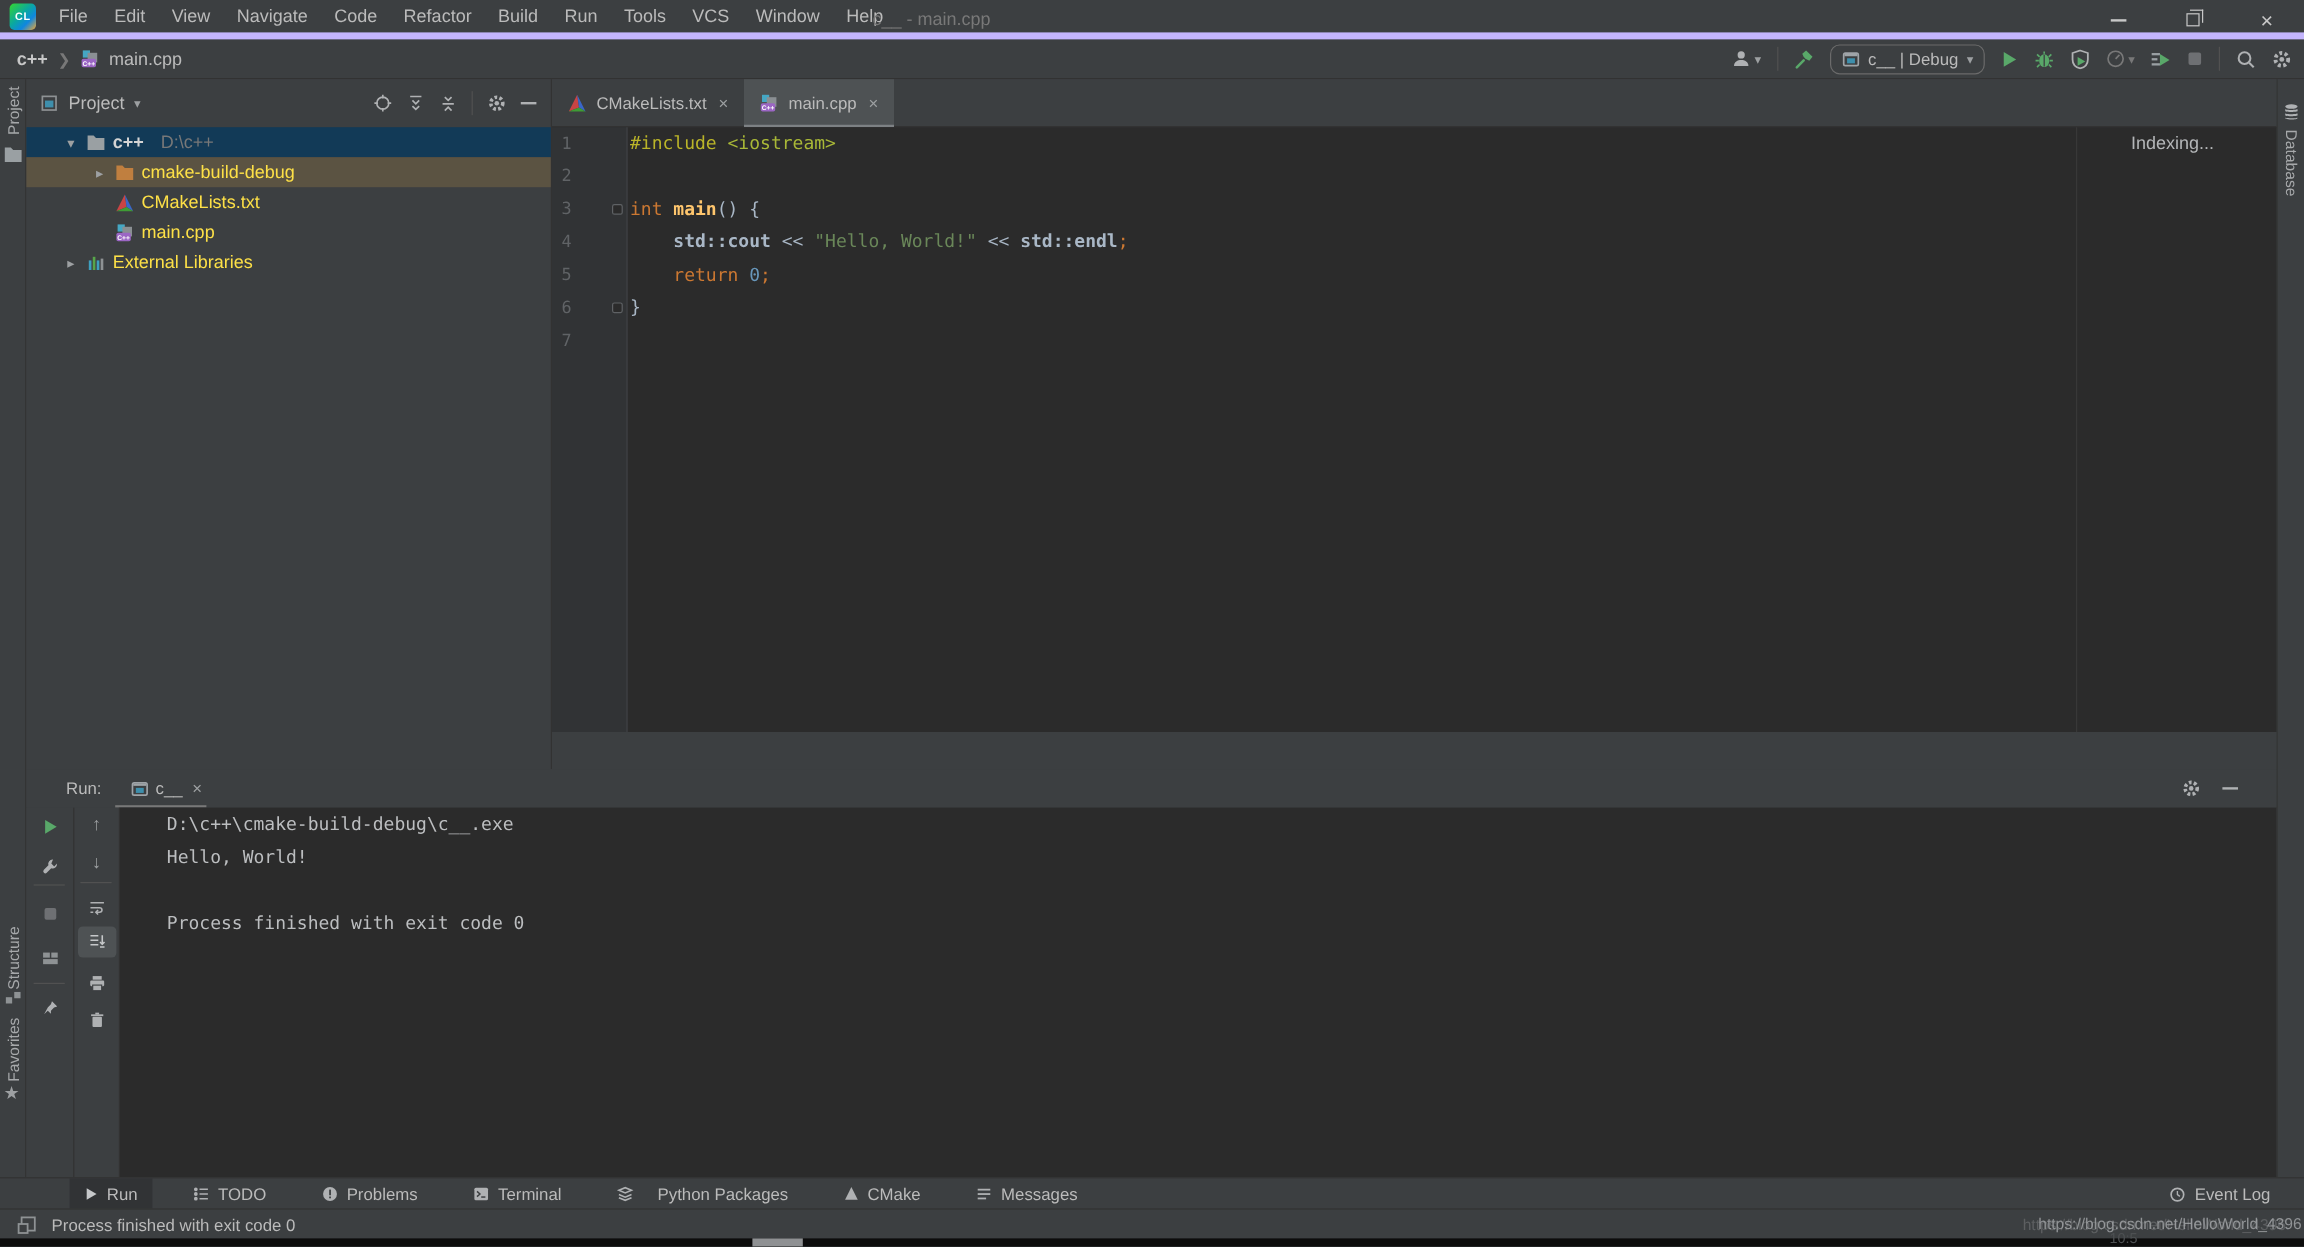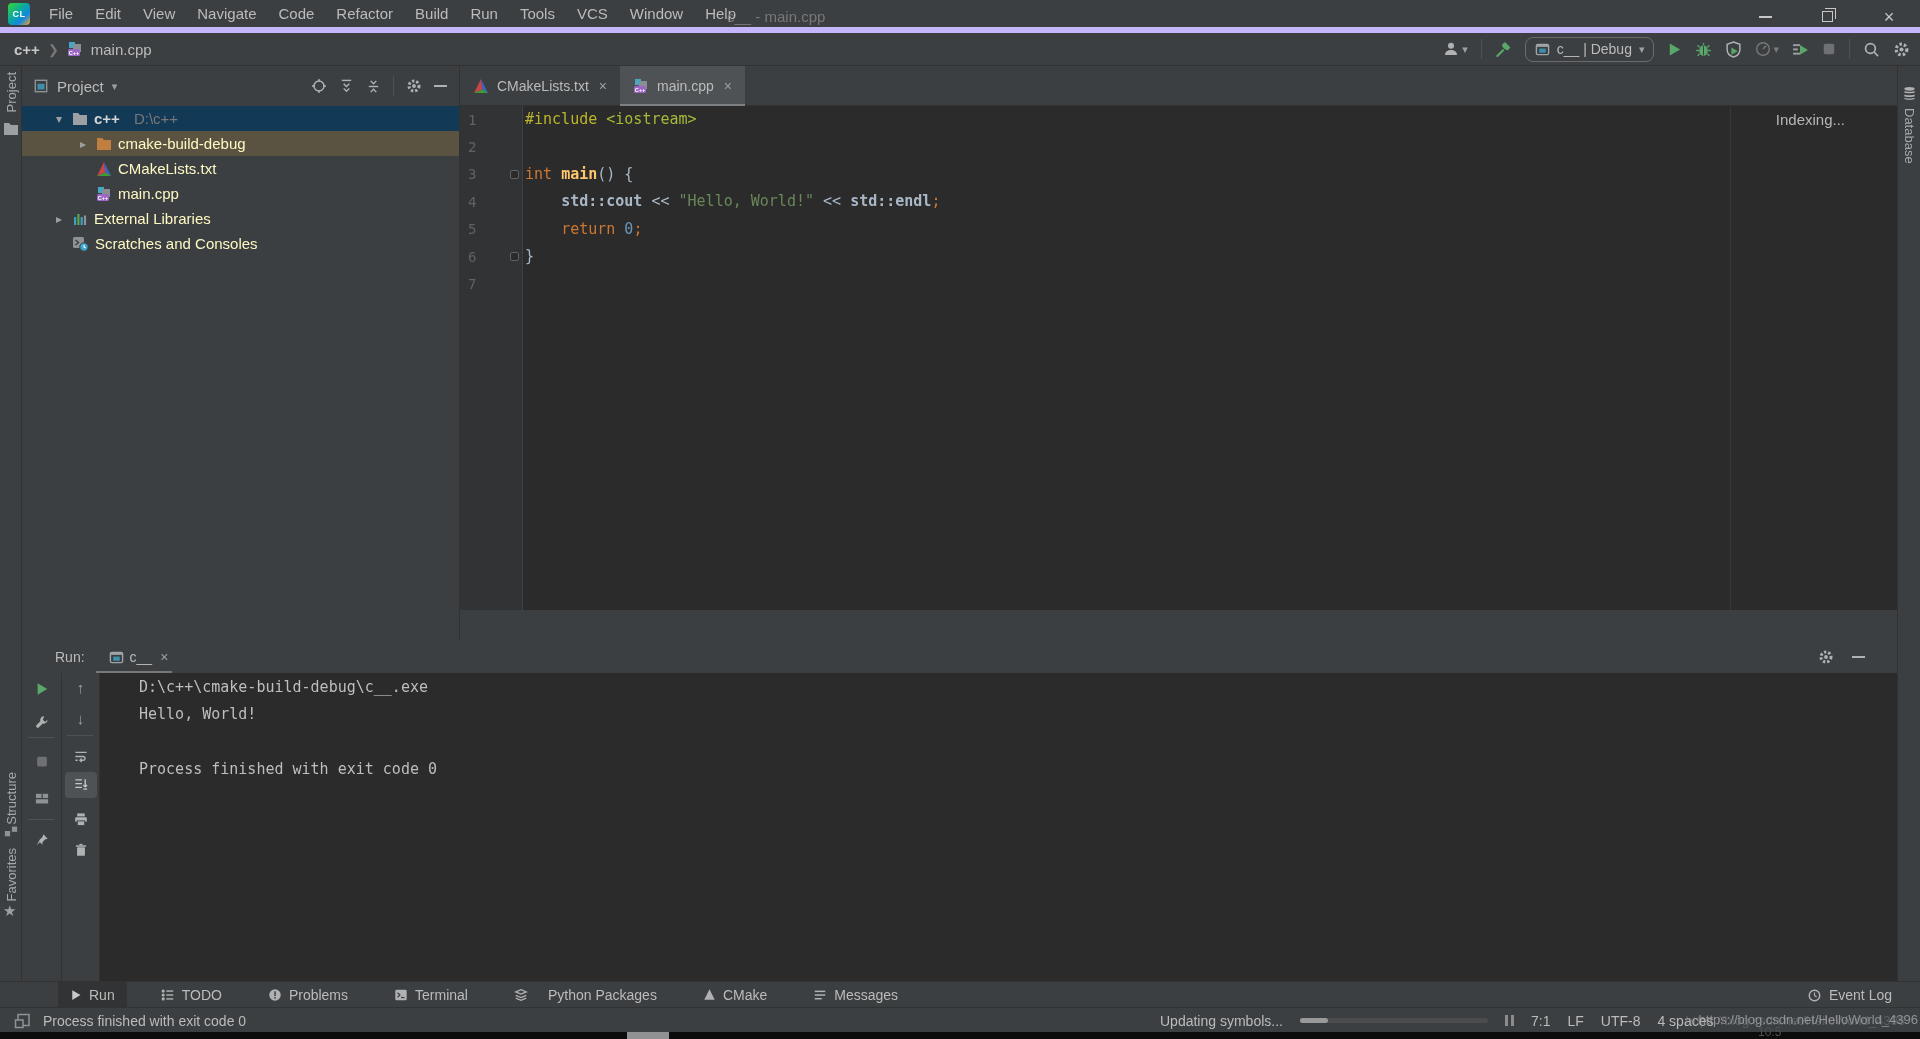--- a/index.html
+++ b/index.html
@@ -44,21 +44,21 @@
 
   
   .project-panel { position:absolute; left:22px; top:66px; width:438px; height:575px; background:#3c3f41; border-right:1px solid #323232; }
   .panel-header { position:relative; height:40px; display:flex; align-items:center; font-size:15px; }
   .panel-header-icons { position:absolute; right:12px; top:0; height:40px; display:flex; align-items:center; gap:12px; }
   .tree { font-size:15px; }
   .tree-row { height:25px; display:flex; align-items:center; gap:6px; }
   .tree-row .chev { width:14px; text-align:center; color:#9da0a2; font-size:12px; }
   .row-selected { background:#123a57; }
   .row-highlight { background:#5b5342; }
-  .tree-label { color:#fef9c3; }
+  .tree-label { color:#fde047; }
   .tree-path { color:#787878; margin-left:8px; }
 
   
   .tabbar { position:absolute; left:460px; top:66px; width:1437px; height:40px; background:#3c3f41; border-bottom:1px solid #323232; display:flex; }
   .etab { display:flex; align-items:center; gap:8px; padding:0 13px; font-size:14px; color:#bbbbbb; height:40px; }
   .etab.active { background:#4e5254; box-shadow:inset 0 -2px 0 #7d8184; }
   .tab-close { color:#9da0a2; font-size:14px; margin-left:2px; }
 
   
   .editor { position:absolute; left:460px; top:106px; width:1437px; height:504px; background:#2b2b2b; }
@@ -345,29 +345,20 @@
       <div class="tree-row" style="padding-left:30px;">
         <span class="chev">▸</span>
         <svg width="16" height="16" viewBox="0 0 16 16">
             <rect x="2" y="6" width="2.2" height="8" fill="#3e9fbf"></rect>
             <rect x="5.3" y="3" width="2.2" height="11" fill="#57a64a"></rect>
             <rect x="8.6" y="6" width="2.2" height="8" fill="#3e9fbf"></rect>
             <rect x="11.9" y="4.5" width="2.2" height="9.5" fill="#8e9294"></rect>
           </svg>
         <span class="tree-label">External Libraries</span>
       </div>
-      <div class="tree-row" style="padding-left:50px;">
-        <svg width="17" height="17" viewBox="0 0 17 17">
-            <rect x="1" y="2" width="11" height="11" rx="1.5" fill="#8e9294"></rect>
-            <path d="M3.5 5 L6.5 7.5 L3.5 10" stroke="#3c3f41" stroke-width="1.4" fill="none"></path>
-            <circle cx="12" cy="12" r="4.2" fill="#3aa7d0" stroke="#3c3f41" stroke-width="1"></circle>
-            <path d="M12 9.8 V12 L13.6 13" stroke="#ffffff" stroke-width="1.1" fill="none"></path>
-          </svg>
-        <span class="tree-label">Scratches and Consoles</span>
-      </div>
     </div>
   </section>
 
   <section class="tabbar">
     <div class="etab">
       <svg width="16" height="16" viewBox="0 0 16 16">
           <path d="M8 1 L1 15 L9.5 11.5 Z" fill="#c94444"></path>
           <path d="M8 1 L9.5 11.5 L15 15 Z" fill="#3a66c9"></path>
           <path d="M1 15 L15 15 L9.5 11.5 Z" fill="#3f9c35"></path>
         </svg>
@@ -588,34 +579,20 @@
   <footer class="statusbar">
     <div class="sb-left">
       <span>
         <svg width="17" height="17" viewBox="0 0 17 17">
             <rect x="4" y="2.5" width="11" height="11" fill="none" stroke="#8e9294" stroke-width="1.5"></rect>
             <rect x="1.5" y="8" width="7.5" height="7.5" fill="#3c3f41" stroke="#8e9294" stroke-width="1.5"></rect>
           </svg>
       </span>
       <span>Process finished with exit code 0</span>
     </div>
-    <div class="sb-right">
-      <span>Updating symbols...</span>
-      <span class="progress-track">
-          <span class="progress-fill"></span>
-        </span>
-      <span class="pause-icon">
-          <i></i>
-          <i></i>
-        </span>
-      <span>7:1</span>
-      <span>LF</span>
-      <span>UTF-8</span>
-      <span>4 spaces</span>
-    </div>
   </footer>
 
   <div class="blackstrip">
     <span class="taskbar-peek"></span>
     <span class="clock-fragment">10:5</span>
   </div>
 
   <div class="watermark">https://blog.csdn.net/HelloWorld_4396</div>
 
 </div>

